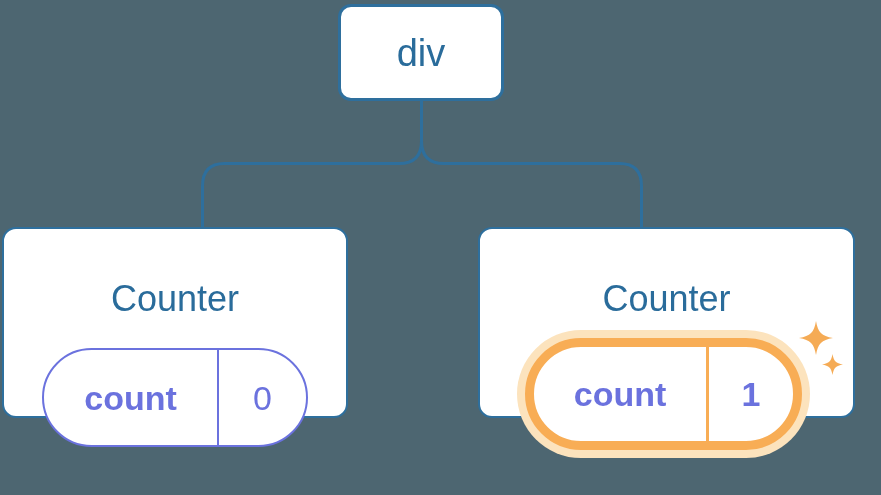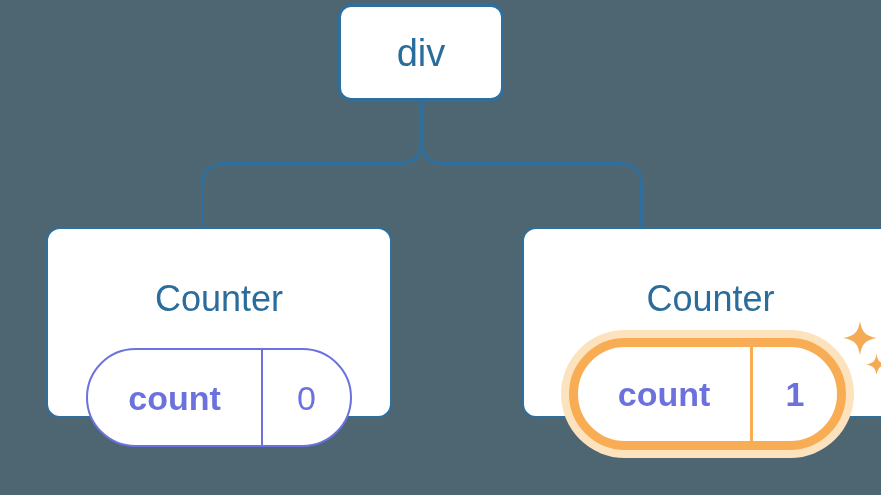--- a/index.html
+++ b/index.html
@@ -37,21 +37,20 @@
     color: var(--text-blue, #2a6c9b);
     line-height: 1;
   }
   .card {
     position: absolute;
     top: 227px;
     height: 191px;
     background: var(--card-bg, #ffffff);
     border: 2px solid var(--line-blue, #2e6f9d);
     border-radius: 14px;
-    margin-left: 44px;
   }
   .card-left  { left: 2px;   width: 346px; }
   .card-right { left: 478px; width: 377px; }
   .card-title {
     position: absolute;
     top: 52px; left: 0; right: 0;
     text-align: center;
     font-size: 36px;
     font-weight: 500;
     line-height: 1;

